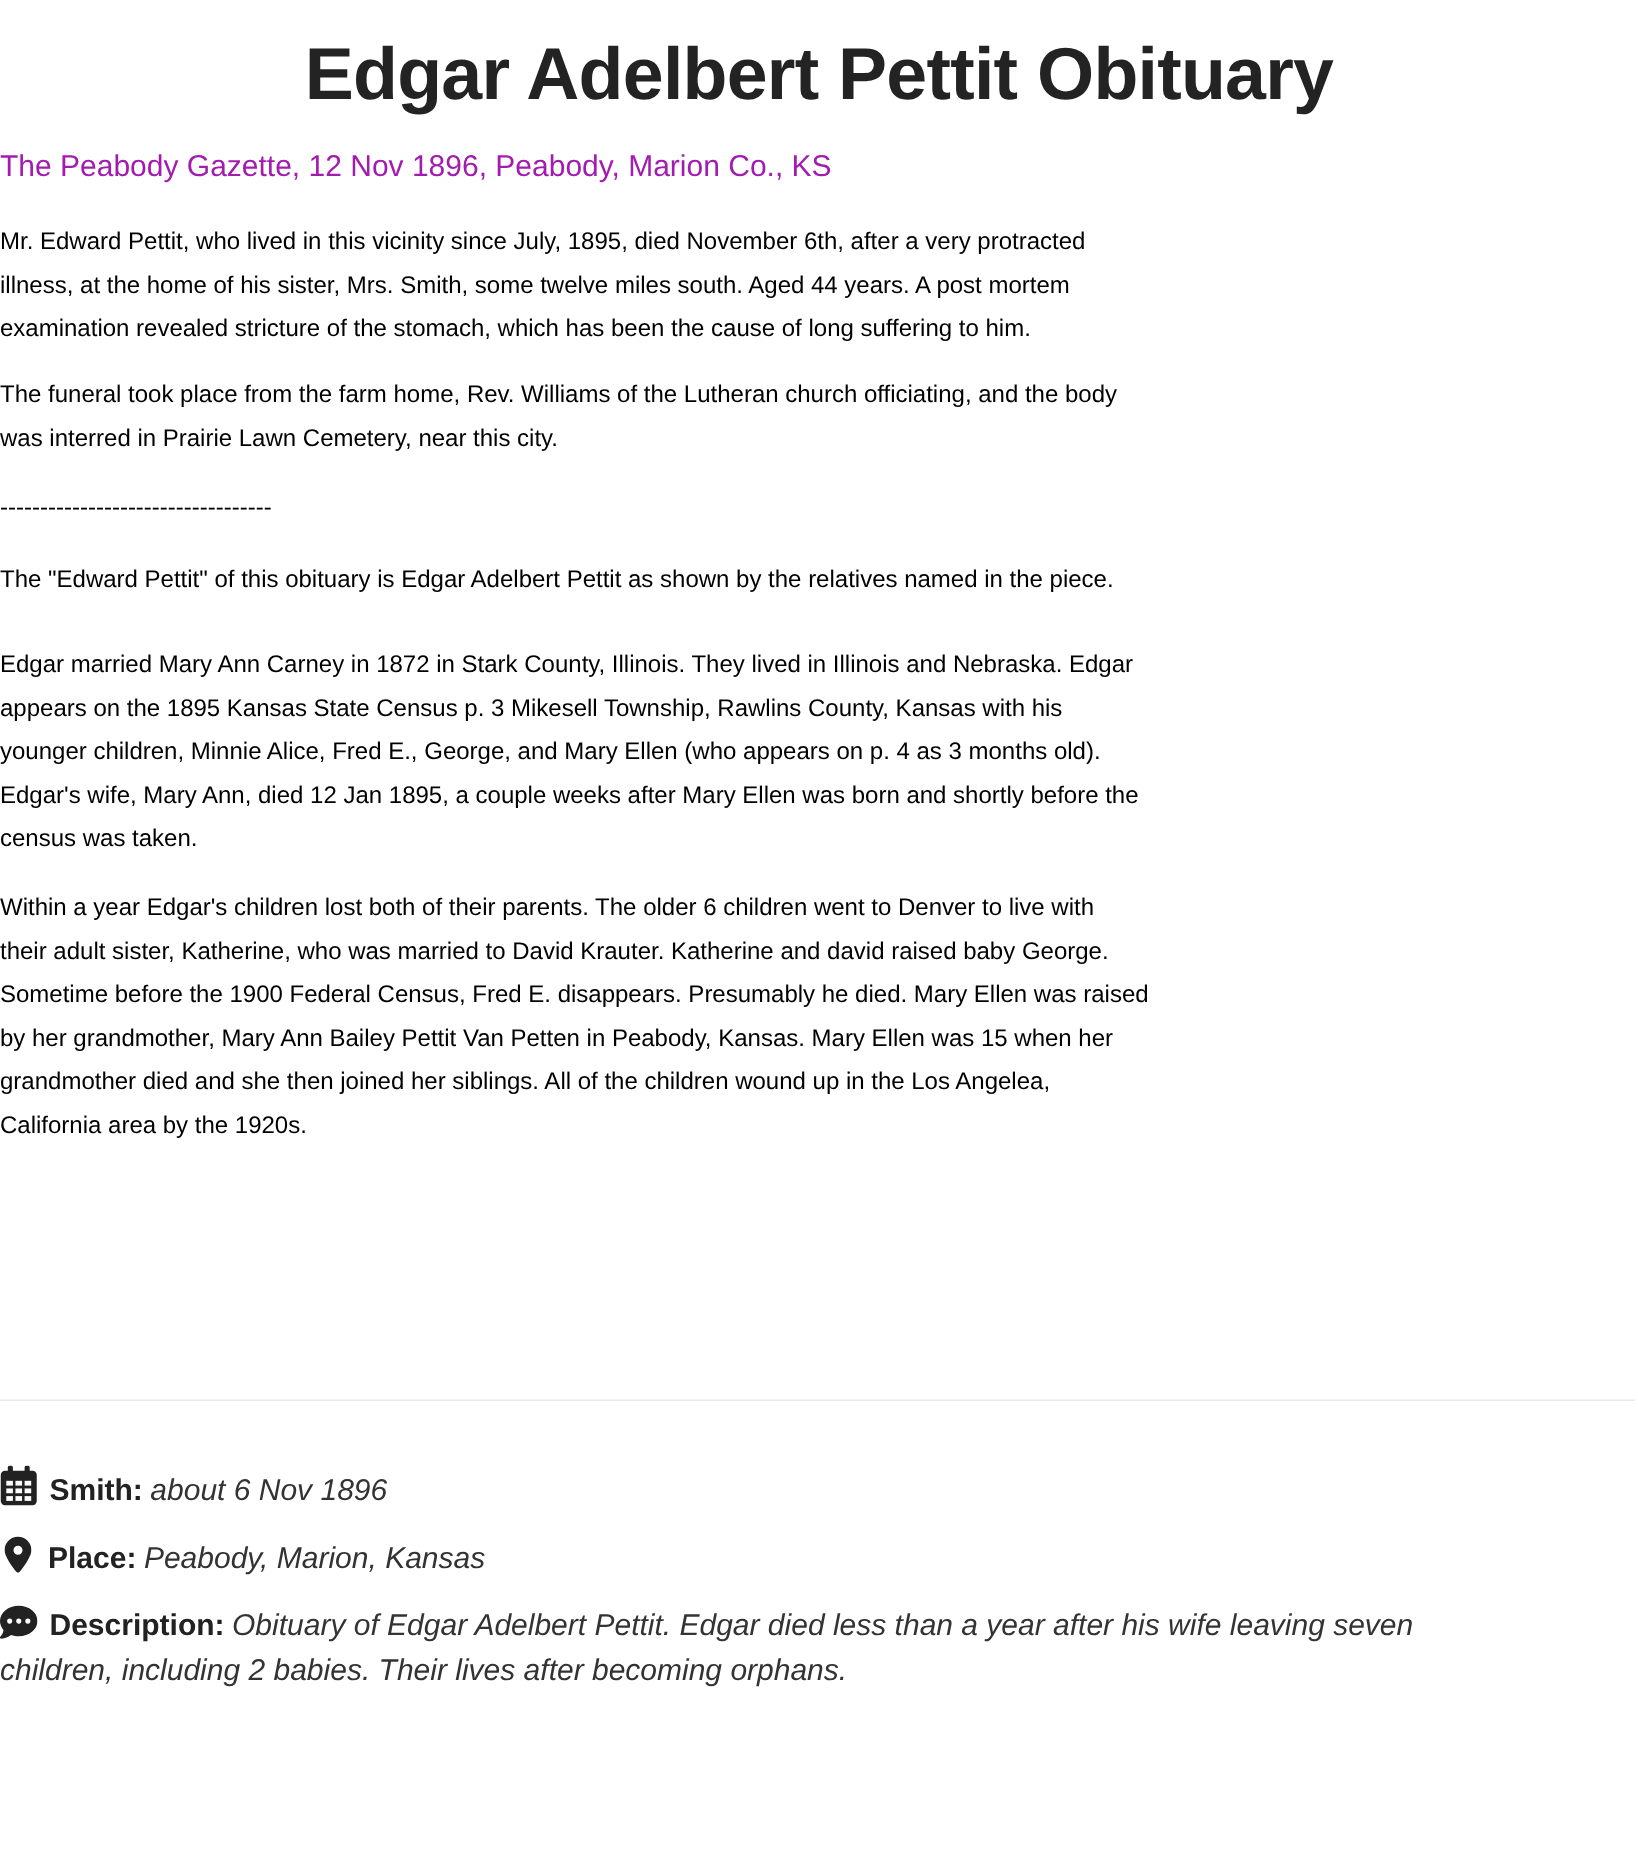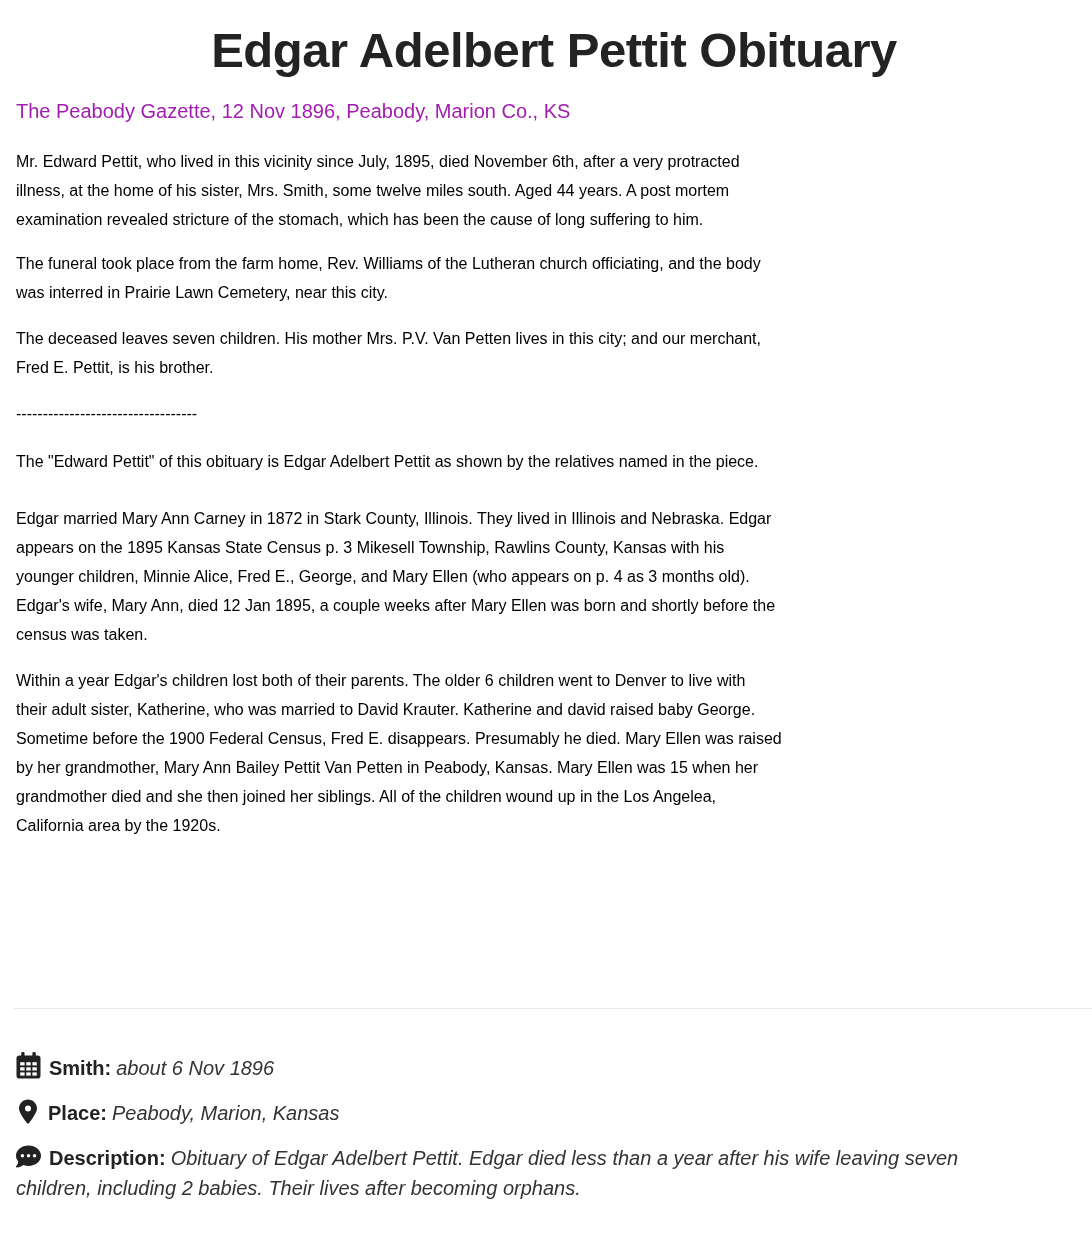--- a/index.html
+++ b/index.html
@@ -5,21 +5,21 @@
   html, body { margin: 0; padding: 0; }
   body {
     width: 1092px;
     height: 1233px;
     background: #ffffff;
     overflow: hidden;
     font-family: "Liberation Sans", "DejaVu Sans", sans-serif;
     color: #333333;
   }
   .page {
-    padding-left: 16px;
+    padding-left: 0;
     padding-right: 0;
   }
   h1.title {
     margin: 22px 0 0 0;
     font-size: 49px;
     line-height: 56px;
     font-weight: 700;
     text-align: center;
     color: #232323;
     letter-spacing: -0.5px;
@@ -68,22 +68,20 @@
 
   <h1 class="title">Edgar Adelbert Pettit Obituary</h1>
 
   <p class="source">The Peabody Gazette, 12 Nov 1896, Peabody, Marion Co., KS</p>
 
   <p class="body-par p1">Mr. Edward Pettit, who lived in this vicinity since July, 1895, died November 6th, after a very protracted
 illness, at the home of his sister, Mrs. Smith, some twelve miles south. Aged 44 years. A post mortem
 examination revealed stricture of the stomach, which has been the cause of long suffering to him.</p>
   <p class="body-par p2">The funeral took place from the farm home, Rev. Williams of the Lutheran church officiating, and the body
 was interred in Prairie Lawn Cemetery, near this city.</p>
-  <p class="body-par p3">The deceased leaves seven children. His mother Mrs. P.V. Van Petten lives in this city; and our merchant,
-Fred E. Pettit, is his brother.</p>
   <p class="body-par sep">----------------------------------</p>
   <p class="body-par p4">The "Edward Pettit" of this obituary is Edgar Adelbert Pettit as shown by the relatives named in the piece.</p>
   <p class="body-par p5">Edgar married Mary Ann Carney in 1872 in Stark County, Illinois. They lived in Illinois and Nebraska. Edgar
 appears on the 1895 Kansas State Census p. 3 Mikesell Township, Rawlins County, Kansas with his
 younger children, Minnie Alice, Fred E., George, and Mary Ellen (who appears on p. 4 as 3 months old).
 Edgar's wife, Mary Ann, died 12 Jan 1895, a couple weeks after Mary Ellen was born and shortly before the
 census was taken.</p>
   <p class="body-par p6">Within a year Edgar's children lost both of their parents. The older 6 children went to Denver to live with
 their adult sister, Katherine, who was married to David Krauter. Katherine and david raised baby George.
 Sometime before the 1900 Federal Census, Fred E. disappears. Presumably he died. Mary Ellen was raised

